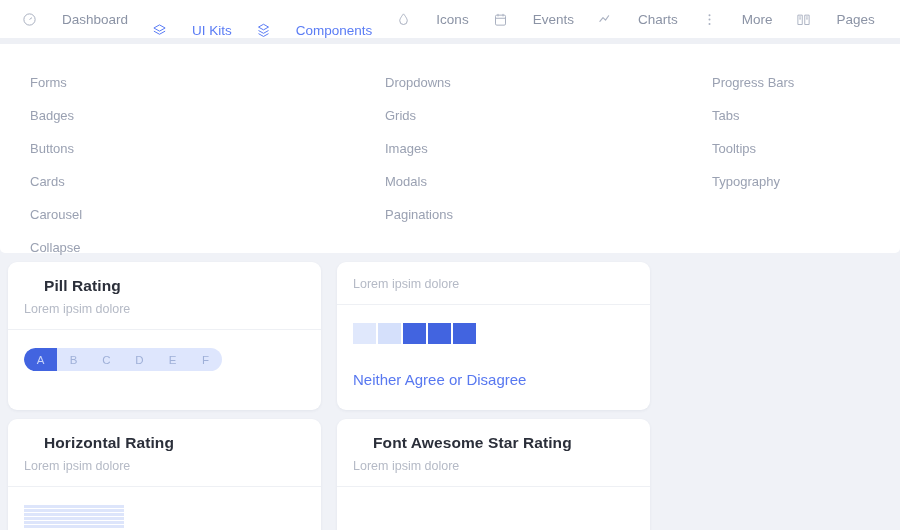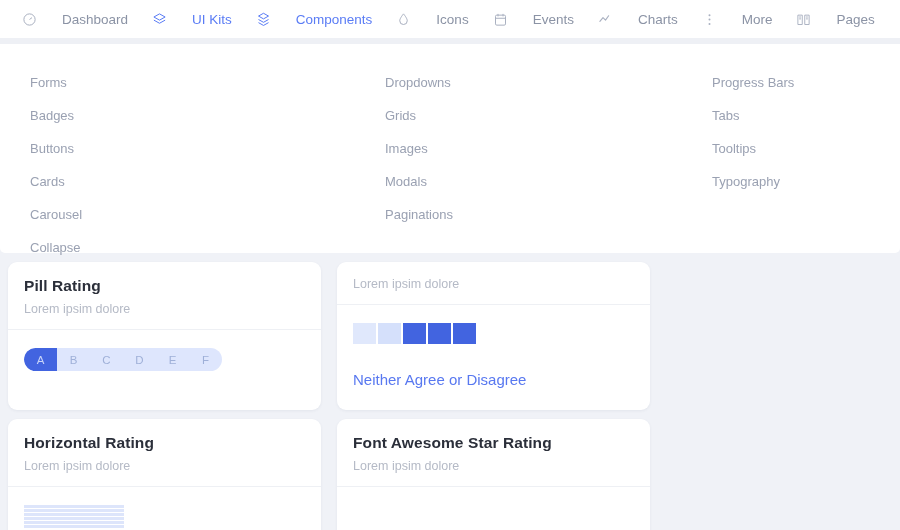--- a/index.html
+++ b/index.html
@@ -23,21 +23,21 @@
     display: flex;
     align-items: center;
     gap: 25px;
     padding: 0 12px;
     height: 38px;
     font-size: 13.5px;
     color: #8b93a5;
     cursor: pointer;
     white-space: nowrap;
   }
-  .nav-item.active { color: #5a7cf5; }
+  .nav-item.active { color: #5a7cf5; align-items: flex-end; }
   .nav-ico { width: 15px; height: 15px; display: block; flex: 0 0 15px; }
   .nav-ico svg { display: block; width: 15px; height: 15px; }
 
   .nav-gap { height: 6px; background: #eef0f5; }
 
   
   .mega {
     background: #ffffff;
     height: 209px;
     display: flex;
@@ -74,20 +74,21 @@
     box-shadow: 0 1px 3px rgba(60,70,100,0.07);
     overflow: hidden;
   }
   .card-head { padding: 15px 16px 13px 16px; }
   .card-title {
     font-size: 15.5px;
     color: #2b2f3a;
     font-weight: bold;
     letter-spacing: .1px;
     margin-bottom: 7px;
+    margin-left: 20px;
   }
   .card-sub { font-size: 12.5px; color: #b5bac6; }
   .card-divider { height: 1px; background: #eef0f4; }
   .card-body { padding: 18px 16px 22px 16px; min-height: 66px; }
 
   
   .pill-rating {
     display: inline-flex;
     background: #dee6fd;
     border-radius: 999px;

